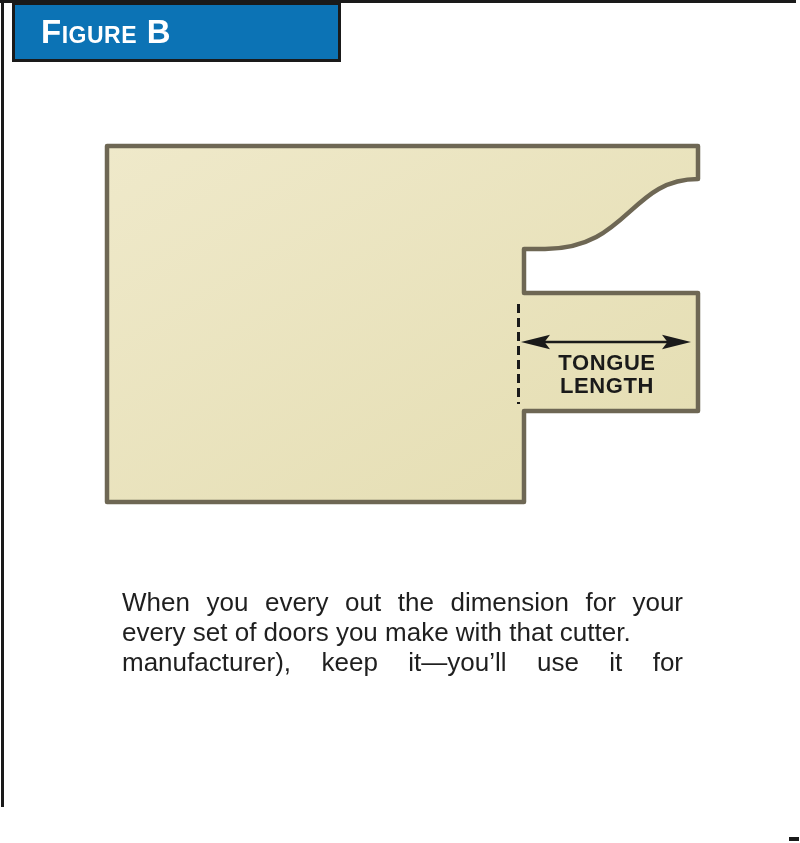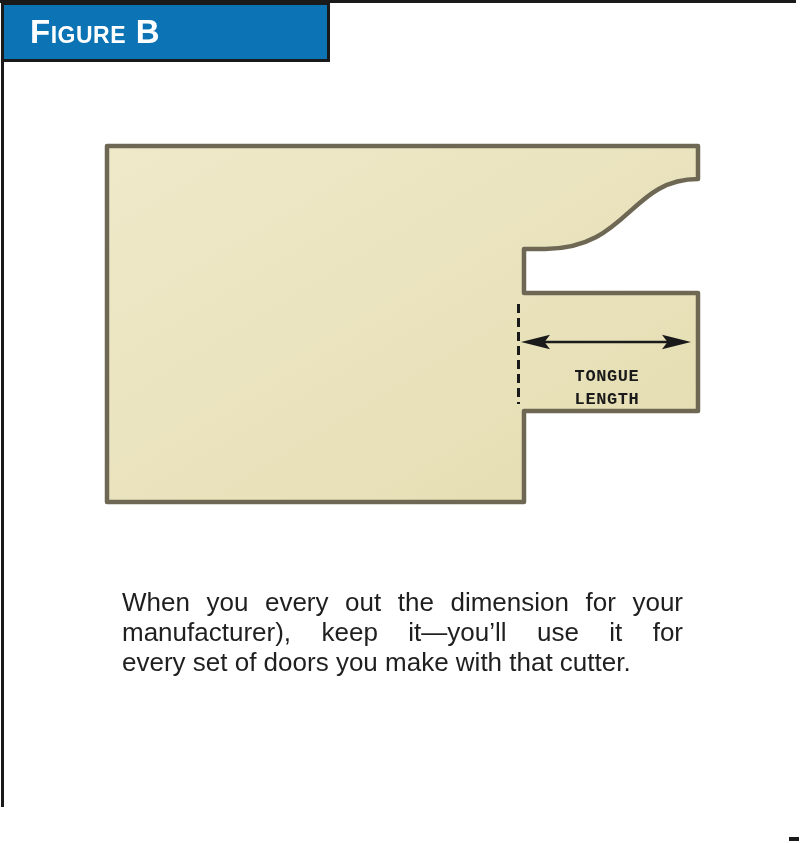--- a/index.html
+++ b/index.html
@@ -8,21 +8,21 @@
     background:#ffffff;
     font-family:"Liberation Sans","DejaVu Sans",sans-serif;
   }
   
   .top-rule{position:absolute;left:0;top:0;width:796px;height:3px;background:var(--border,#1a1a1a);}
   .left-rule{position:absolute;left:1px;top:0;width:3px;height:807px;background:var(--border,#1a1a1a);}
   .corner-mark{position:absolute;left:789px;top:837px;width:10px;height:4px;background:var(--border,#1a1a1a);}
 
   
   .title-bar{
-    position:absolute;left:1px;top:2px;width:329px;height:60px;
+    position:absolute;left:12px;top:2px;width:329px;height:60px;
     background:var(--bar,#0c73b5);
     border:3px solid var(--border,#1a1a1a);
     box-sizing:border-box;
     display:flex;align-items:center;
     padding-left:26px;
   }
   .title-bar span{
     color:var(--bartext,#ffffff);
     font-size:33px;font-weight:bold;
     font-variant:small-caps;
@@ -33,24 +33,24 @@
 
   
   .diagram-svg{position:absolute;left:0;top:0;width:800px;height:560px;}
   .rail-outline{stroke:var(--stroke,#6e6754);stroke-width:4.5;stroke-linejoin:round;stroke-linecap:round;}
   .g1{stop-color:var(--fillLight,#efe9ca);}
   .g2{stop-color:var(--fillDark,#e4ddb1);}
   .anno{stroke:var(--anno,#1a1a1a);}
   .anno-fill{fill:var(--anno,#1a1a1a);}
 
   .tongue-label{
-    position:absolute;left:522px;top:365px;width:170px;
+    position:absolute;left:522px;top:351px;width:170px;
     text-align:center;
     color:var(--anno,#1a1a1a);
-    font-size:17px;font-weight:bold;line-height:23px;letter-spacing:0.6px;font-family:Liberation Mono, monospace;
+    font-size:22px;font-weight:bold;line-height:23px;letter-spacing:0.6px;
   }
 
   
   .caption{
     position:absolute;left:122px;top:587px;width:561px;
     color:var(--captext,#1f1f1f);
     font-size:26px;line-height:30px;
   }
   .cap-line{text-align:left;white-space:normal;}
   .cap-line.just{text-align:justify;text-align-last:justify;}
@@ -90,17 +90,17 @@
   </g>
 </svg>
 
 <div class="tongue-label">
   <div>TONGUE</div>
   <div>LENGTH</div>
 </div>
 
 <div class="caption">
     <div class="cap-line just"><span>When you every out the dimension for your</span></div>
+    <div class="cap-line"><span>every set of doors you make with that cutter.</span></div>
     <div class="cap-line just"><span>manufacturer), keep it—you’ll use it for</span></div>
-    <div class="cap-line"><span>every set of doors you make with that cutter.</span></div>
   </div>
 
 <div class="corner-mark"></div>
 
 </body></html>

